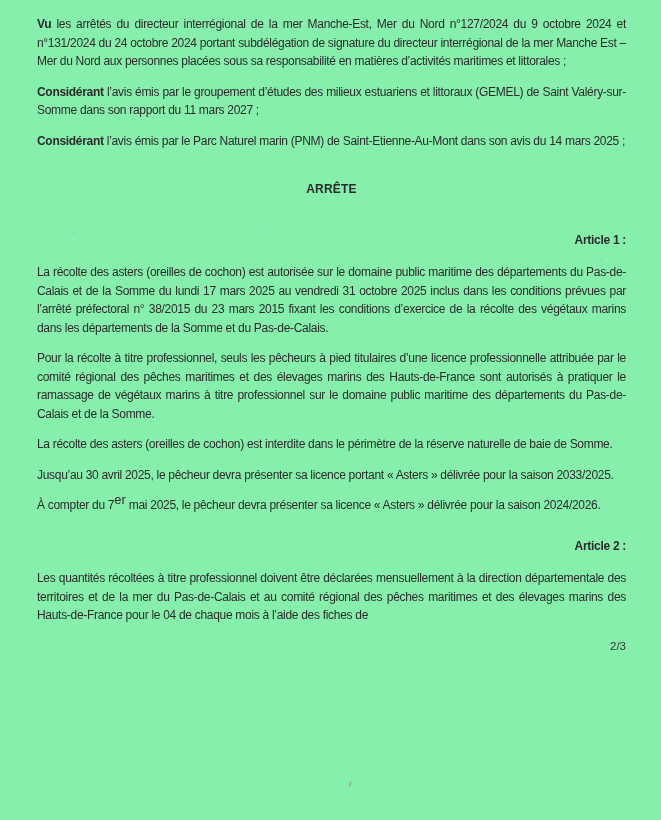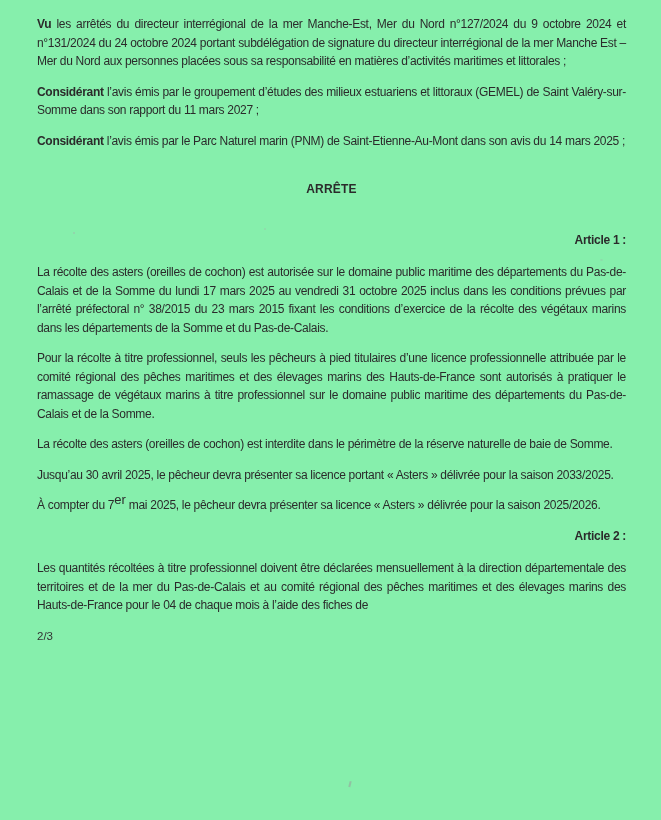--- a/index.html
+++ b/index.html
@@ -32,30 +32,30 @@
     margin: 30px 0 0 0;
     text-align: center;
     font-weight: 700;
     letter-spacing: 0.2px;
   }
   .article-title {
     margin: 32px 0 14px 0;
     font-weight: 700;
     text-align: right;
   }
-  .article-title.second { margin-top: 12px; }
+  .article-title.second { margin-top: 22px; }
   sup.ord {
     font-size: 13px;
     line-height: 0;
     vertical-align: 5px;
     letter-spacing: 0;
   }
   .page-footer {
     margin-top: 5px;
-    text-align: left;
+    text-align: right;
     font-size: 11.5px;
     letter-spacing: 0;
     color: #333;
   }
   
   .speck {
     position: absolute;
     background: #a8a8a8;
     border-radius: 50%;
     pointer-events: none;
@@ -94,21 +94,21 @@
     <p class="article-title">Article 1 :</p>
 
     <p class="para">La récolte des asters (oreilles de cochon) est autorisée sur le domaine public maritime des départements du Pas-de-Calais et de la Somme du lundi 17 mars 2025 au vendredi 31 octobre 2025 inclus dans les conditions prévues par l’arrêté préfectoral n° 38/2015 du 23 mars 2015 fixant les conditions d’exercice de la récolte des végétaux marins dans les départements de la Somme et du Pas-de-Calais.</p>
 
     <p class="para">Pour la récolte à titre professionnel, seuls les pêcheurs à pied titulaires d’une licence professionnelle attribuée par le comité régional des pêches maritimes et des élevages marins des Hauts-de-France sont autorisés à pratiquer le ramassage de végétaux marins à titre professionnel sur le domaine public maritime des départements du Pas-de-Calais et de la Somme.</p>
 
     <p class="para">La récolte des asters (oreilles de cochon) est interdite dans le périmètre de la réserve naturelle de baie de Somme.</p>
 
     <p class="para">Jusqu’au 30 avril 2025, le pêcheur devra présenter sa licence portant « Asters » délivrée pour la saison 2033/2025.</p>
 
-    <p class="para"><span>À compter du 7</span><sup class="ord">er</sup><span> mai 2025, le pêcheur devra présenter sa licence « Asters » délivrée pour la saison 2025/2026.</span></p>
+    <p class="para"><span>À compter du 7</span><sup class="ord">er</sup><span> mai 2025, le pêcheur devra présenter sa licence « Asters » délivrée pour la saison 2024/2026.</span></p>
 
     <p class="article-title second">Article 2 :</p>
 
     <p class="para">Les quantités récoltées à titre professionnel doivent être déclarées mensuellement à la direction départementale des territoires et de la mer du Pas-de-Calais et au comité régional des pêches maritimes et des élevages marins des Hauts-de-France pour le 04 de chaque mois à l’aide des fiches de</p>
 
     <div class="page-footer">2/3</div>
 
   </div>
 
   <span class="speck s1"></span>

